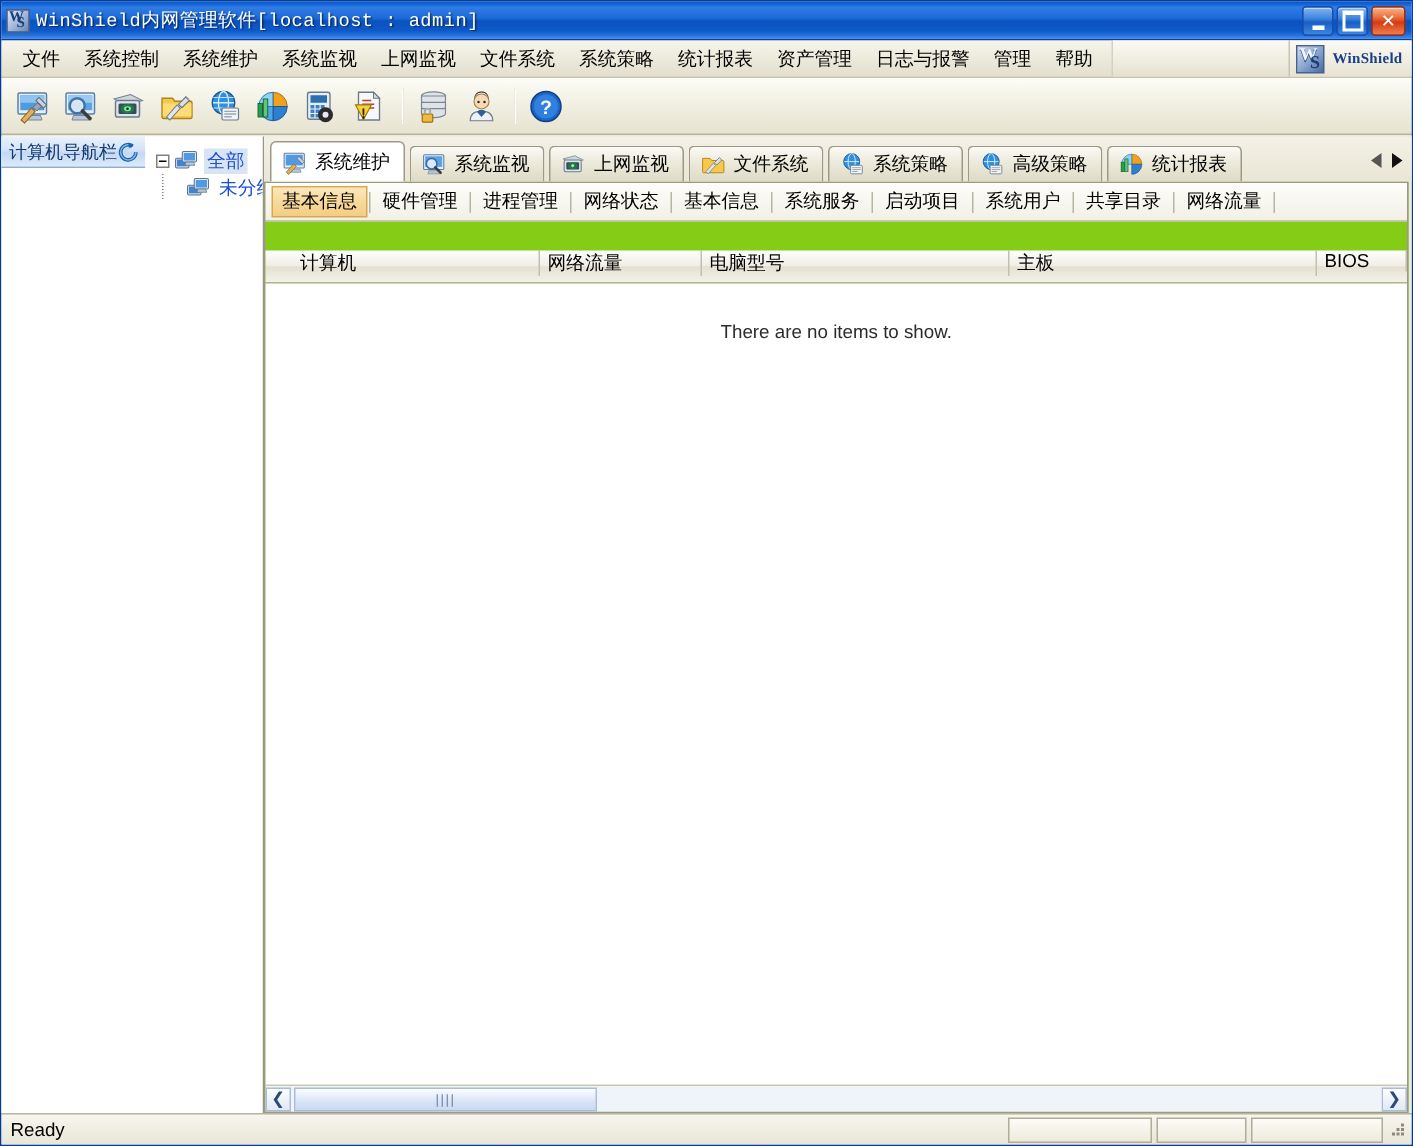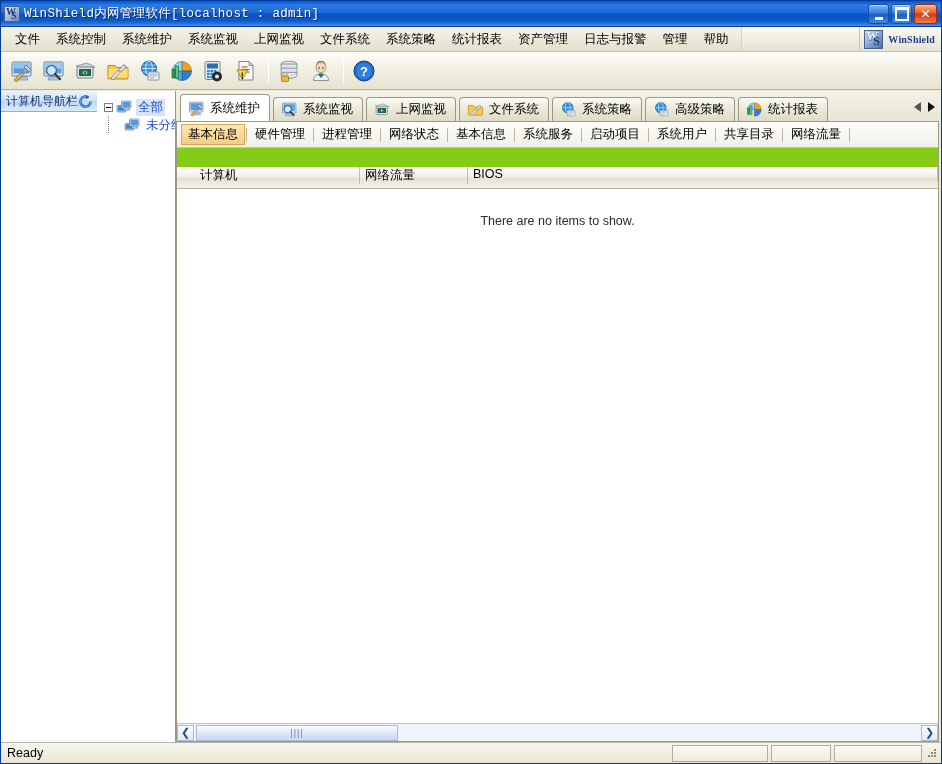--- a/index.html
+++ b/index.html
@@ -583,20 +583,22 @@
           <span class="subtab">共享目录</span>
           <span class="subsep"></span>
           <span class="subtab">网络流量</span>
           <span class="subsep"></span>
         </div>
 
         <div class="grid-head">
           <div class="gh-corner"></div>
           <div class="gh-cell" style="width:165px;flex:0 0 165px">计算机</div>
           <div class="gh-cell" style="width:108px;flex:0 0 108px">网络流量</div>
+          <div class="gh-cell" style="width:205px;flex:0 0 205px">电脑型号</div>
+          <div class="gh-cell" style="width:205px;flex:0 0 205px">主板</div>
           <div class="gh-cell" style="flex:1 1 auto">BIOS</div>
         </div>
 
         <div class="grid-body">
           <div class="empty-msg">There are no items to show.</div>
         </div>
 
         <div class="hscroll">
           <div class="hs-arrow">❮</div>
           <div class="hs-track">

